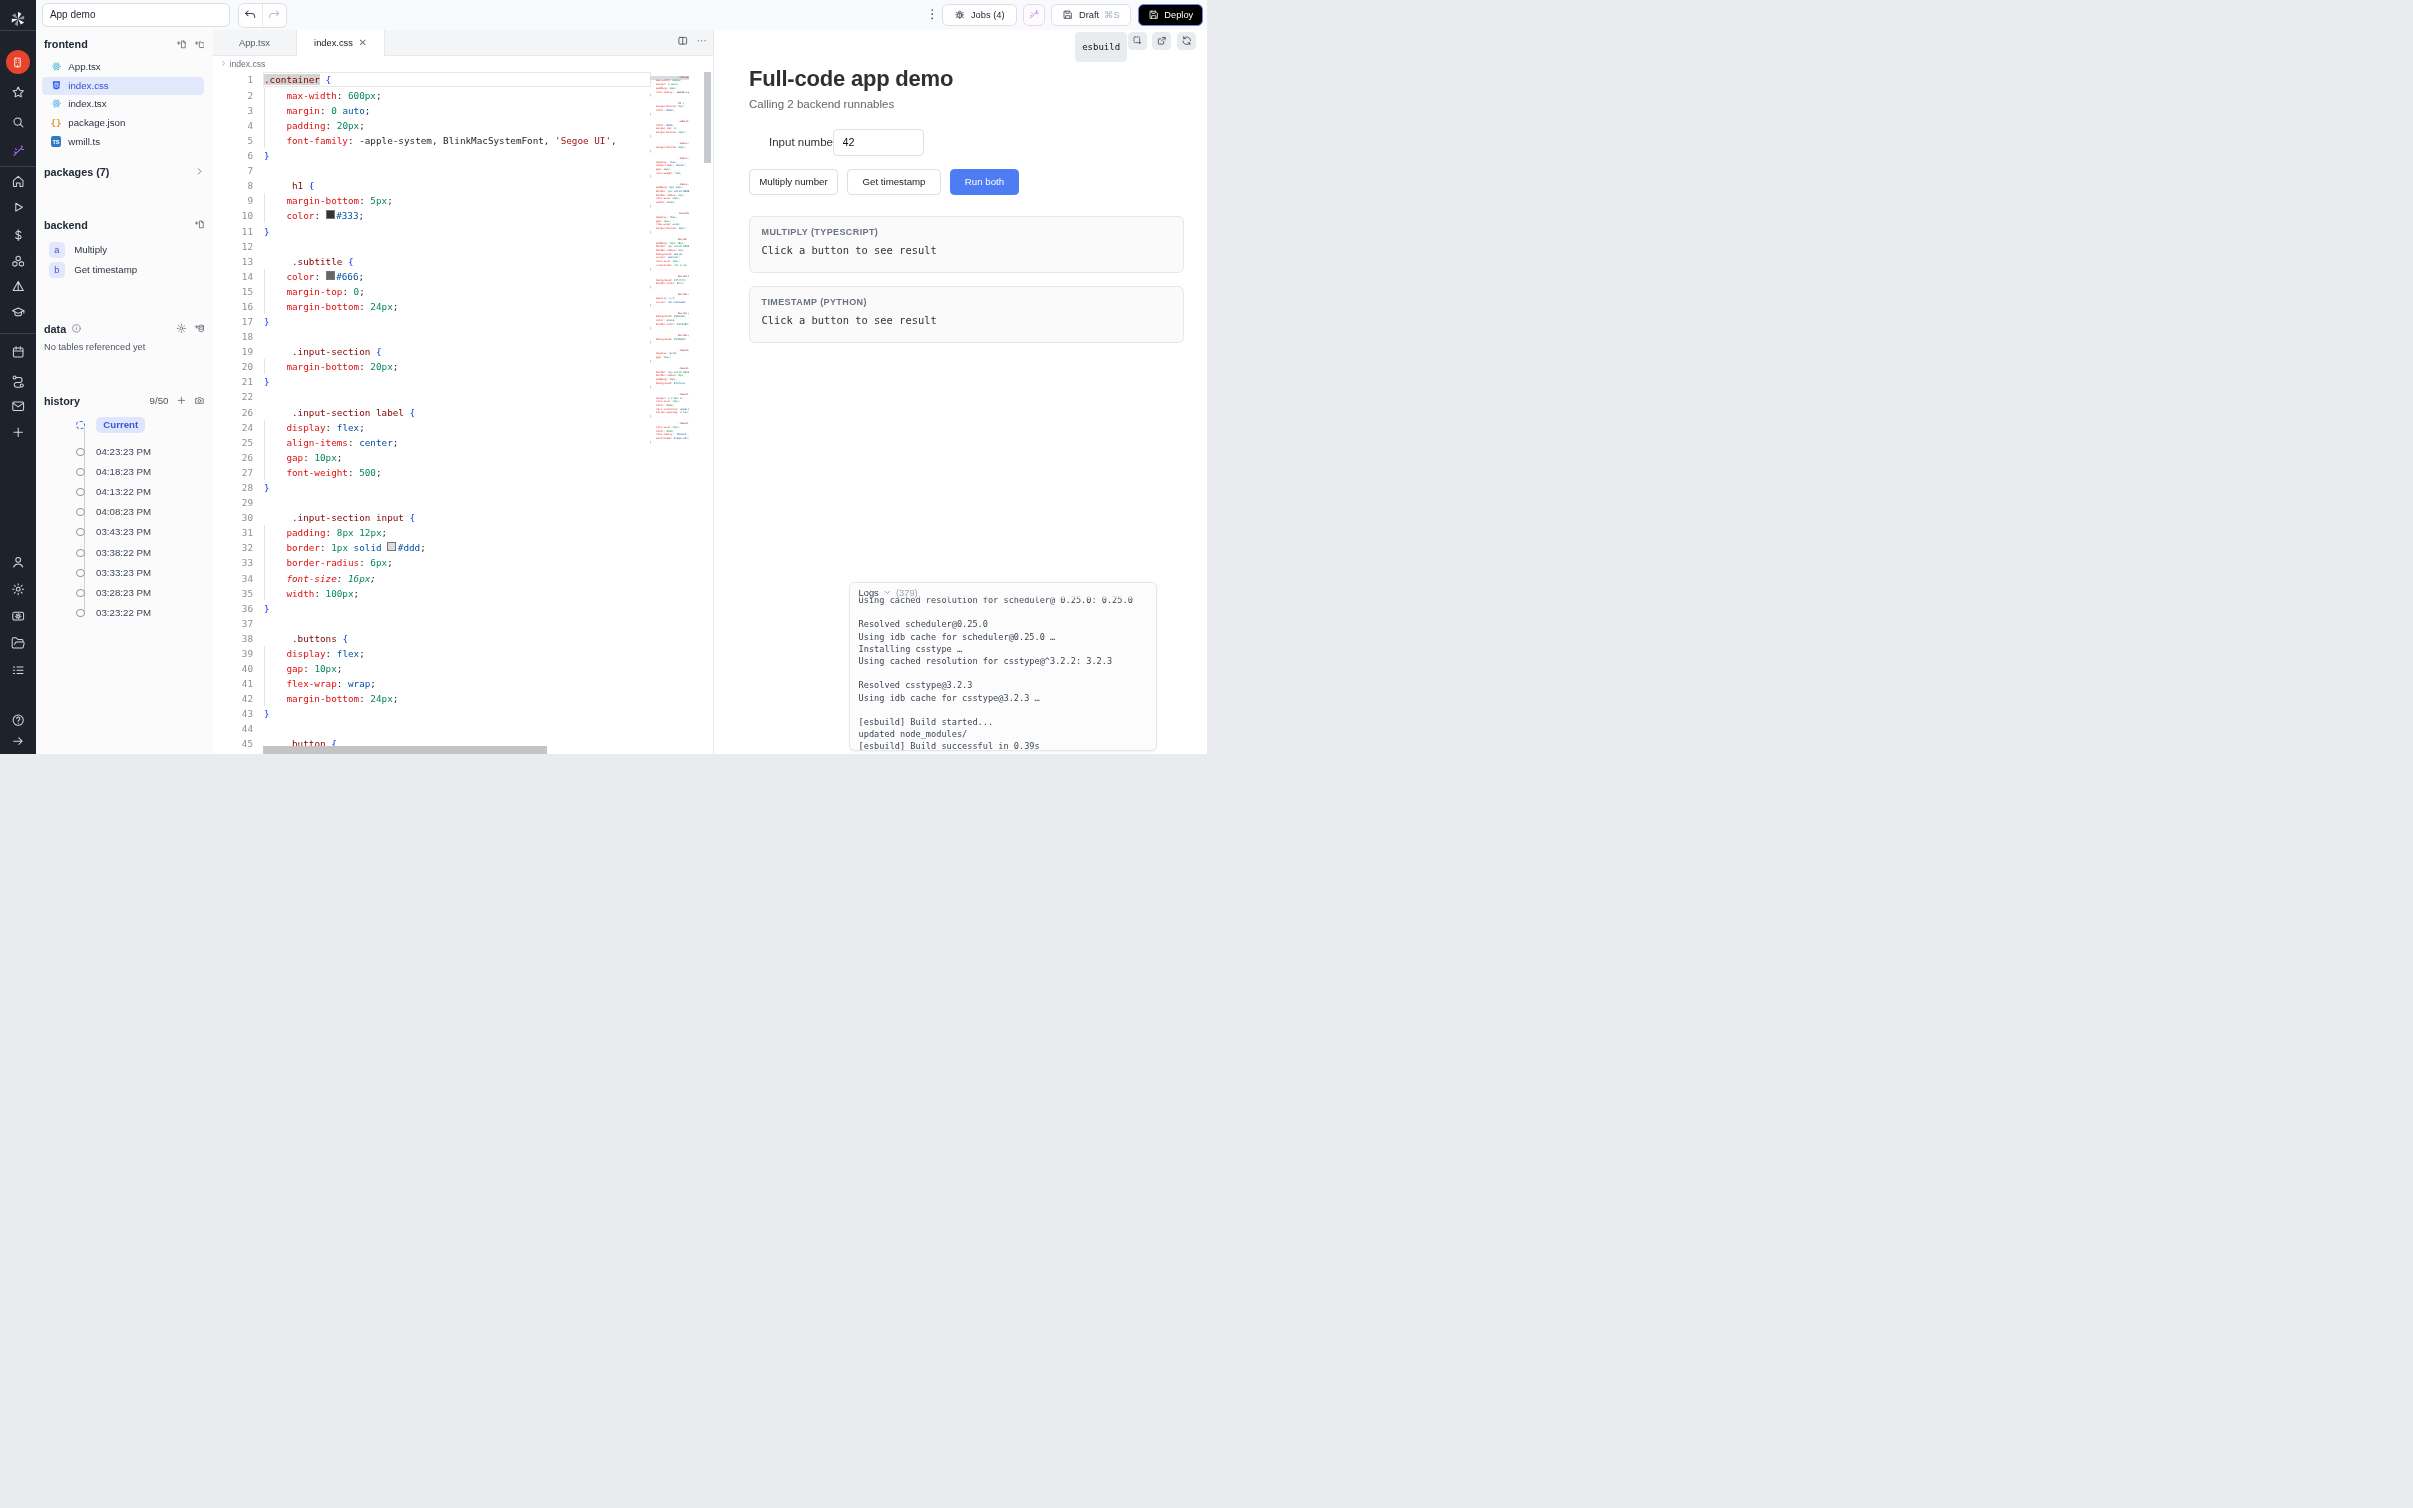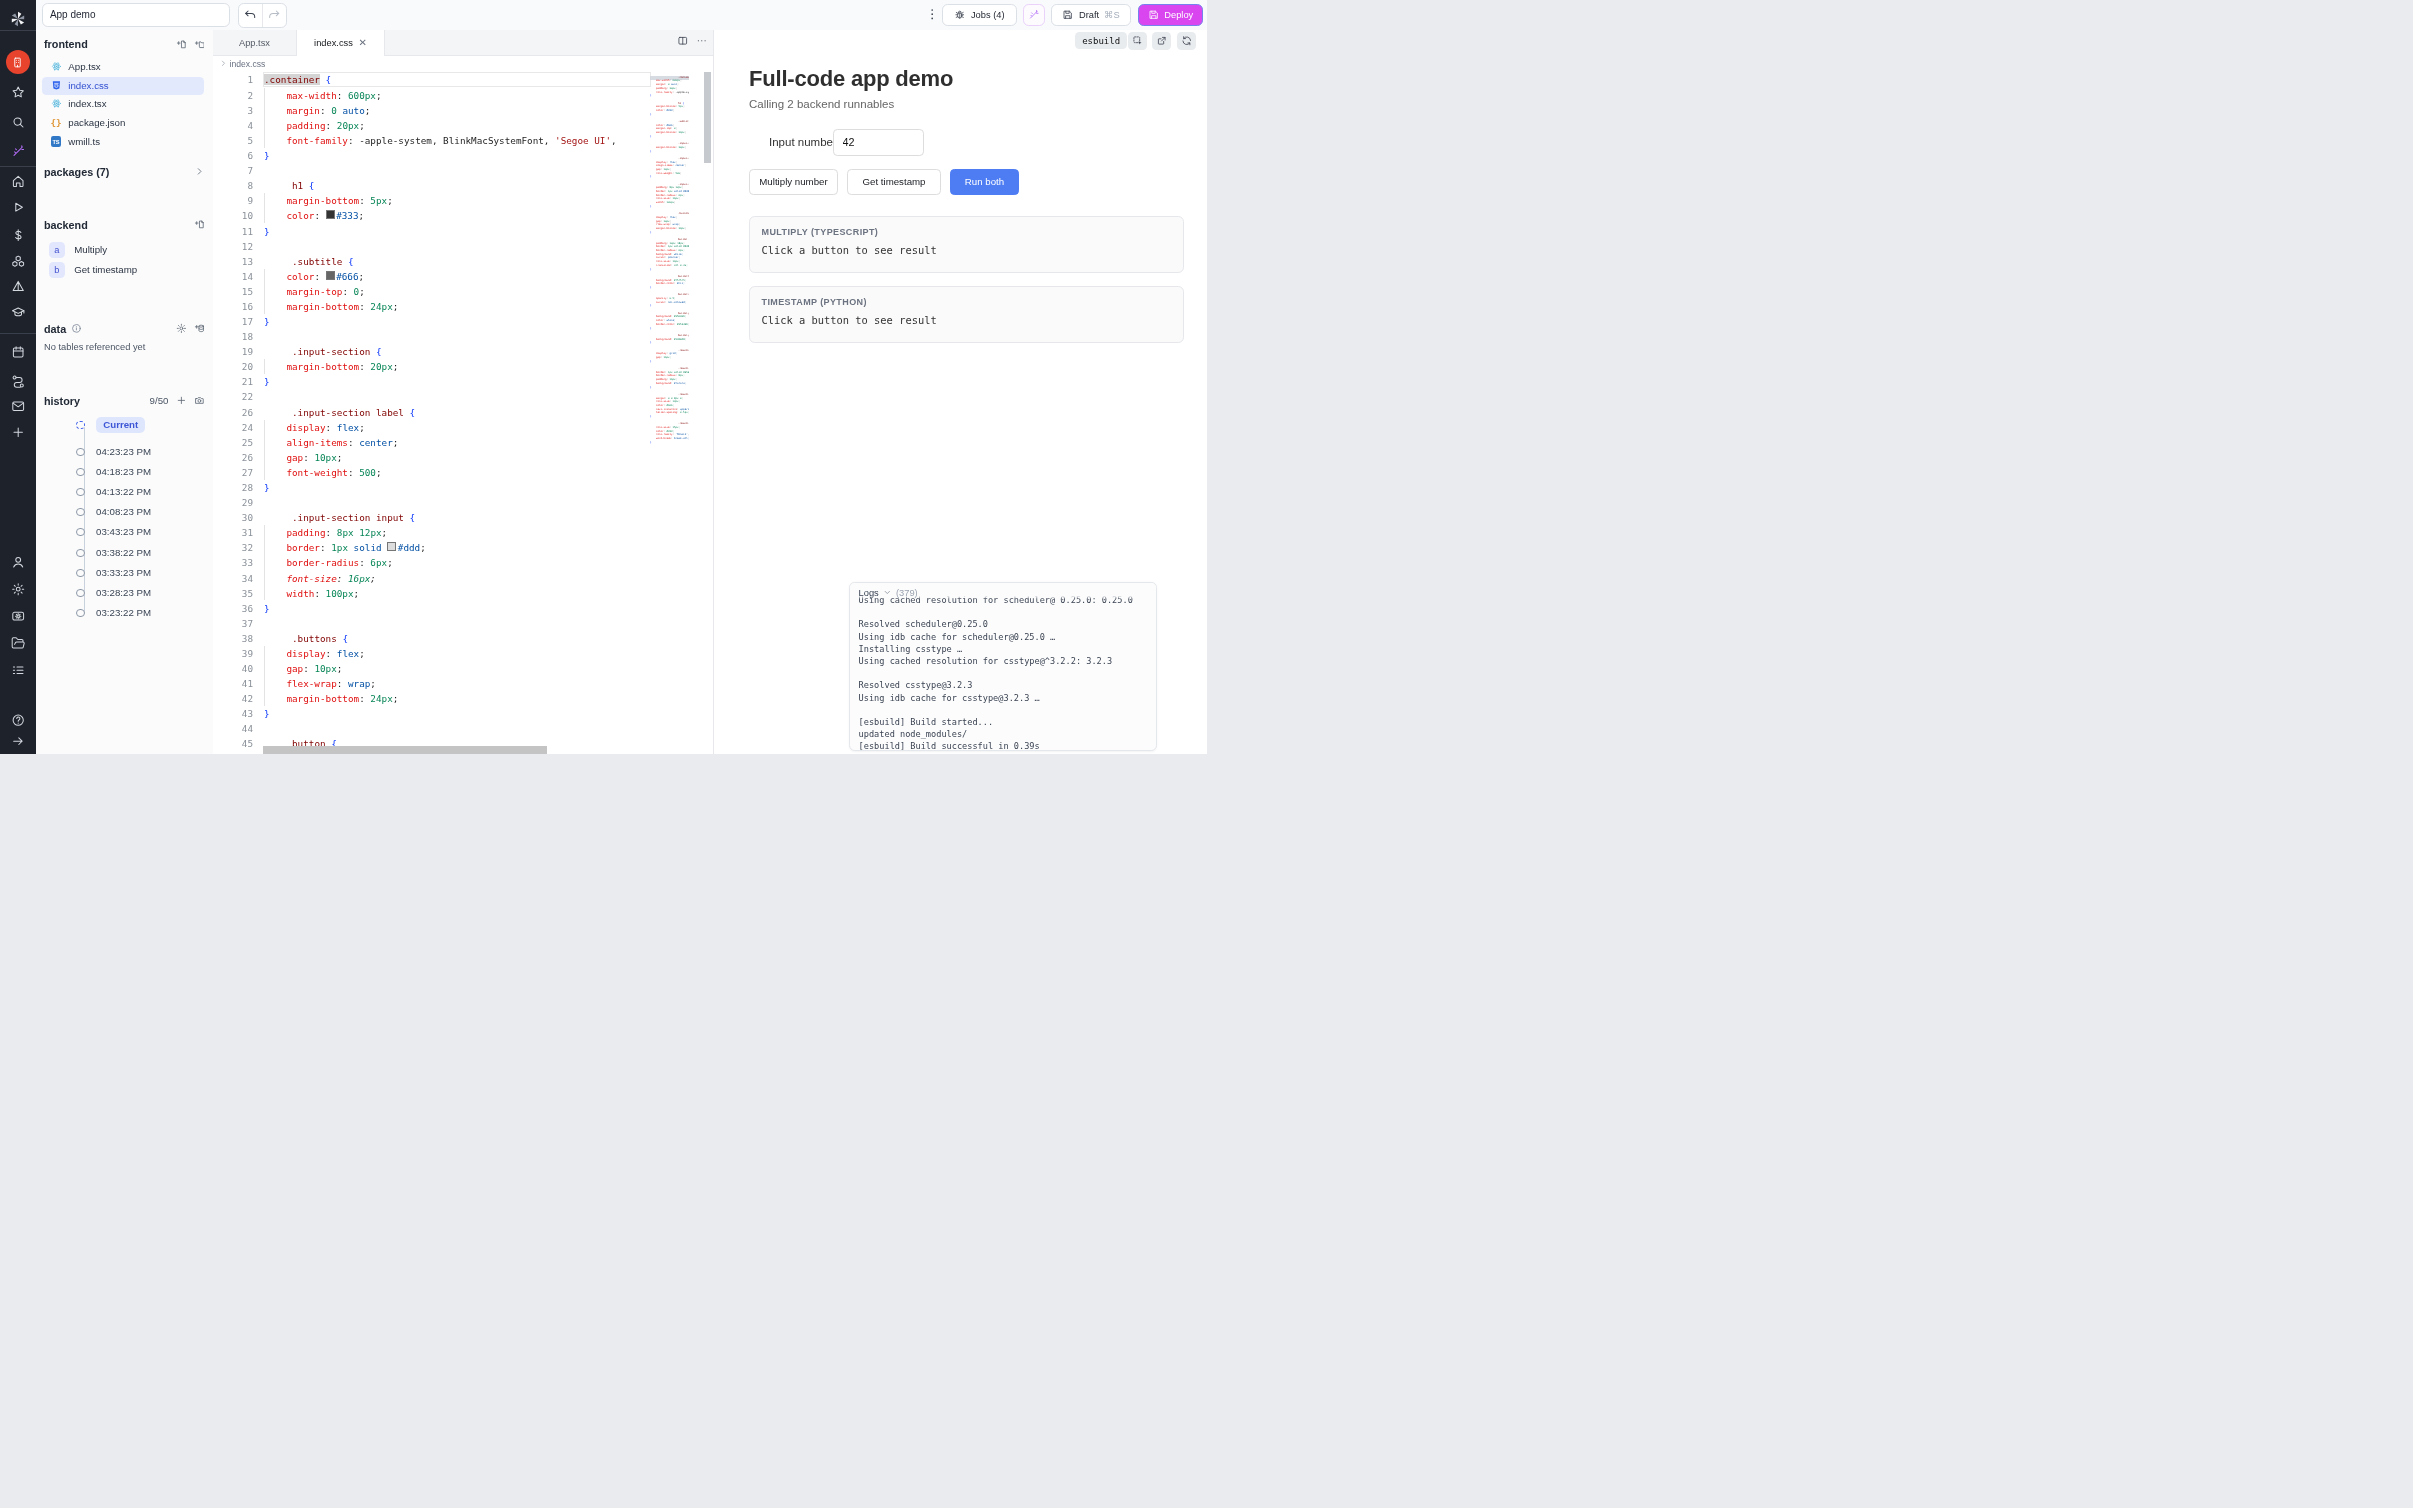--- a/index.html
+++ b/index.html
@@ -25,21 +25,21 @@
   #undo-redo{position:absolute;left:202px;top:2.9px;width:47px;height:23px;border:0.7px solid #dbe0e7;border-radius:5.7px;background:#fff;display:flex;}
   #undo-redo .half{flex:1;display:flex;align-items:center;justify-content:center;cursor:pointer;}
   #undo-redo .half+ .half{border-left:0.7px solid #e6e8ec;}
   .tb-btn{position:absolute;top:3.6px;height:22px;border:0.7px solid #dbe0e7;border-radius:5.7px;background:#fff;display:flex;
           align-items:center;justify-content:center;gap:5px;font:500 9.3px "Liberation Sans",sans-serif;color:#242a33;cursor:pointer;box-sizing:border-box;}
   #kebab{position:absolute;left:889px;top:7.2px;width:16px;height:16px;cursor:pointer;}
   #jobs-btn{left:906px;width:75px;}
   #wand-btn{left:987px;width:22px;border-color:#ead2fb;background:#fefbff;}
   #draft-btn{left:1015px;width:80px;}
   #draft-btn .shortcut{color:#a4adb9;font-weight:400;}
-  #deploy-btn{left:1102px;width:65px;background:#d946ef;border-color:#7482ed;color:#fff;}
+  #deploy-btn{left:1102px;width:65px;background:#000000;border-color:#7482ed;color:#fff;}
 
   
   #sidebar{position:absolute;left:36px;top:29.5px;width:177px;height:725px;background:#fbfbfc;border-right:0.7px solid #e6e8ec;}
   .sec-head{position:absolute;left:8px;height:16px;display:flex;align-items:center;font:700 10.8px "Liberation Sans",sans-serif;color:#222a36;gap:4.3px;}
   .head-icons{position:absolute;height:16px;display:flex;align-items:center;gap:7.2px;}
   .file-row{position:absolute;left:5.7px;width:162px;height:18.7px;border-radius:4.3px;display:flex;align-items:center;gap:6.5px;padding-left:8.6px;box-sizing:border-box;
             font:400 9.7px "Liberation Sans",sans-serif;color:#2b3442;cursor:pointer;}
   .file-row.sel{background:#e3e9fd;color:#3351d1;font-weight:500;}
   .f-ic{width:11.5px;height:11.5px;display:flex;align-items:center;justify-content:center;flex:none;}
   .ts-badge{width:10.8px;height:10.8px;background:#3178c6;border-radius:2.2px;color:#fff;font:700 5.7px "Liberation Sans",sans-serif;display:flex;align-items:center;justify-content:center;}
@@ -75,21 +75,21 @@
   #cur-line{position:absolute;left:50px;right:62px;height:15px;border:0.7px solid #e8e8e8;box-sizing:border-box;}
   .guide{position:absolute;width:0.7px;background:#e3e3e3;left:51px;}
   #minimap{position:absolute;left:437px;top:4.3px;width:39px;height:675px;overflow:hidden;}
   .mini-line{font:400 2.5px "DejaVu Sans Mono",monospace;line-height:3.7px;height:3.7px;white-space:pre;overflow:hidden;}
   #mini-hl{position:absolute;left:437px;top:4.3px;width:39px;height:4.3px;background:#cdd3dc;opacity:.8;}
   #vscroll{position:absolute;left:491px;top:0.7px;width:6.5px;height:91px;background:#c6c9cd;}
   #hscroll{position:absolute;left:50px;bottom:0.7px;width:284px;height:8px;background:#c4c4c4;}
 
   
   #preview{position:absolute;left:714px;top:29.5px;width:493px;height:725px;background:#fff;}
-  #esbuild-badge{position:absolute;left:361px;top:2.9px;height:17px;padding:0 7.2px;background:#e9ecef;border-radius:4.3px;
+  #esbuild-badge{position:absolute;left:361px;top:2.9px;height:30px;padding:0 7.2px;background:#e9ecef;border-radius:4.3px;
                  font:400 9px "DejaVu Sans Mono",monospace;color:#111;display:flex;align-items:center;text-align:center;}
   .pv-iconbtn{position:absolute;top:2.2px;width:18.7px;height:18.7px;background:#e9ecef;border-radius:4.3px;display:flex;align-items:center;justify-content:center;cursor:pointer;}
   #pv-title{position:absolute;left:35px;top:36px;font:700 22px "Liberation Sans",sans-serif;color:#2f2f2f;letter-spacing:-0.2px;}
   #pv-subtitle{position:absolute;left:35px;top:68px;font:400 11.5px "Liberation Sans",sans-serif;color:#666;}
   #pv-input-label{position:absolute;left:35px;top:106px;font:500 11.5px "Liberation Sans",sans-serif;color:#333;margin-left:20px;}
   #pv-input{position:absolute;left:119px;top:99px;width:72px;height:25px;border:0.7px solid #ddd;border-radius:4.3px;
             font:400 10.8px "Liberation Sans",sans-serif;color:#111;padding:0 8.6px;outline:none;}
   .app-btn{position:absolute;top:139px;height:26.6px;border:0.7px solid #ddd;border-radius:4.3px;background:#fff;
            font:400 9.7px "Liberation Sans",sans-serif;color:#1a1d23;cursor:pointer;}
   .app-btn.primary{background:#4d7cf3;border-color:#4d7cf3;color:#fff;}

